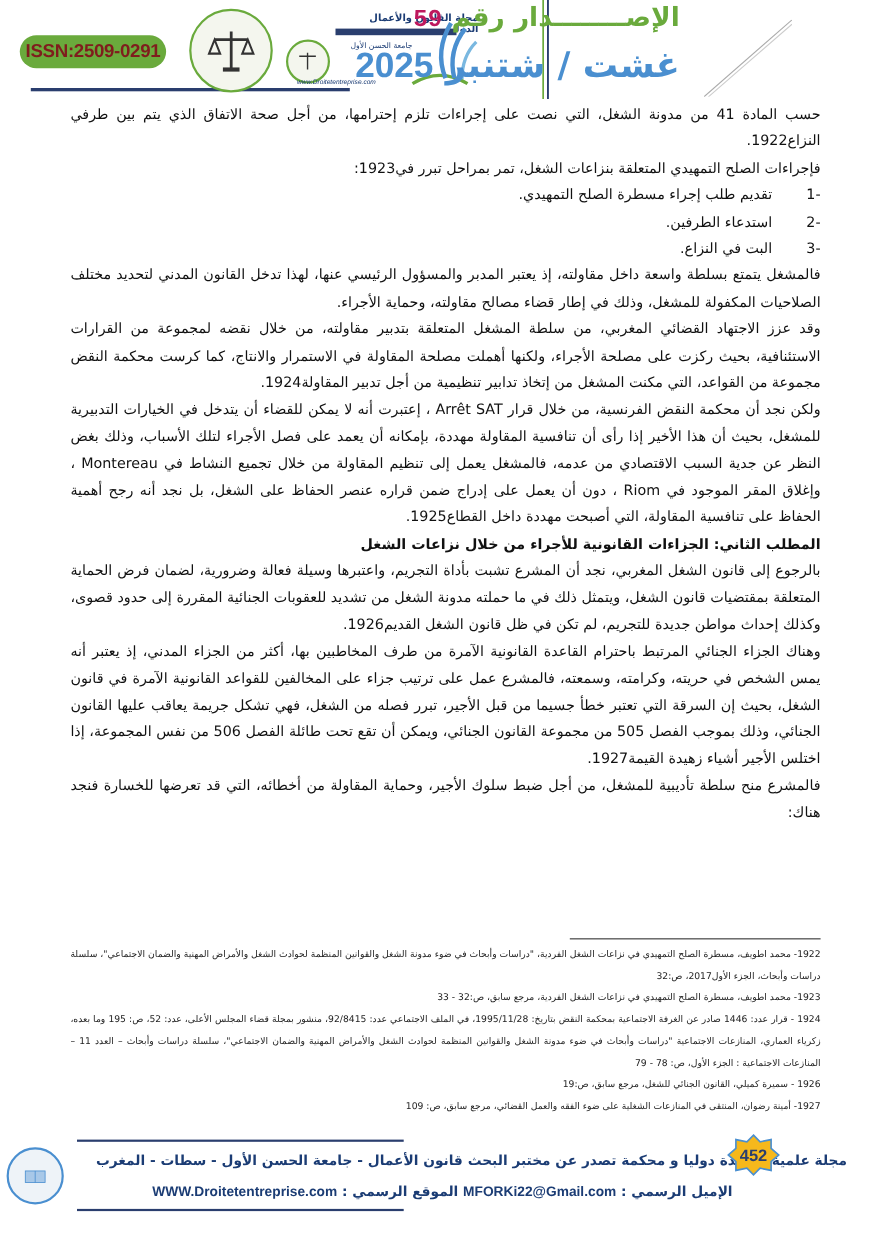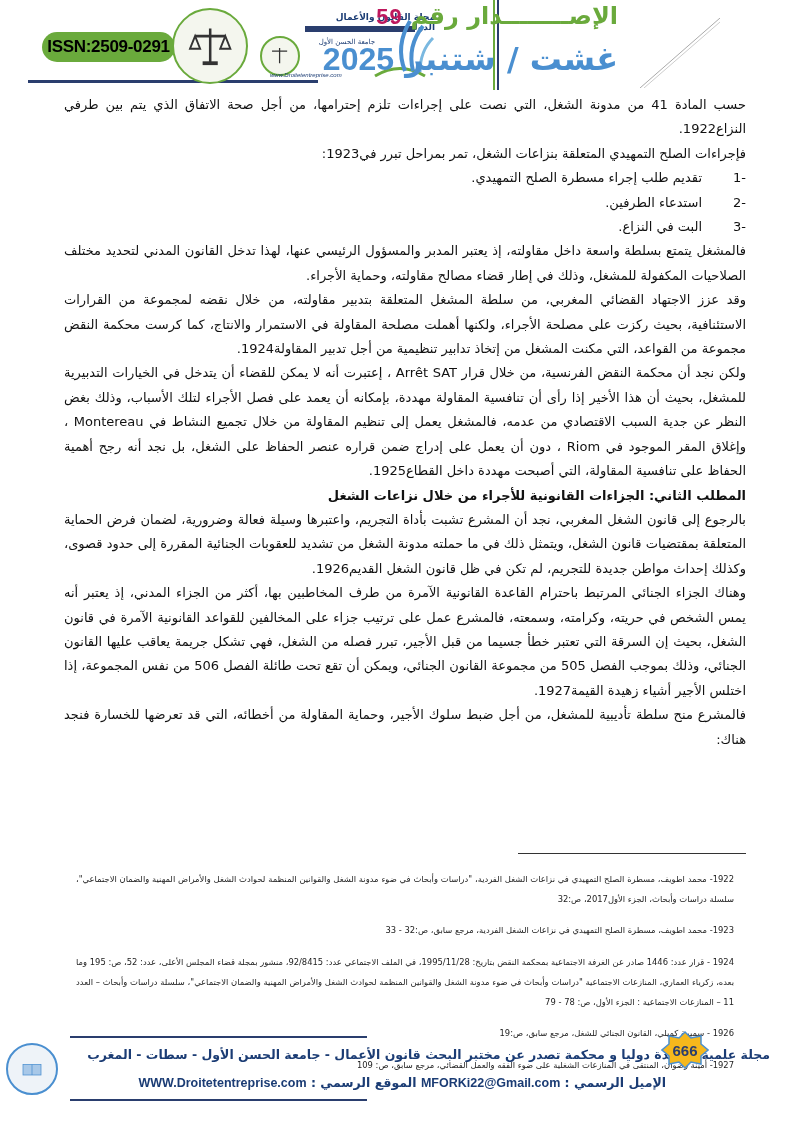--- a/index.html
+++ b/index.html
@@ -1,22 +1,22 @@
 <!DOCTYPE html>
 <html><head>
 <meta charset="utf-8">
 <style>
   html, body { margin:0; padding:0; background:#fff; }
   body { width:794px; height:1123px; position:relative; overflow:hidden;
          font-family:"DejaVu Sans", sans-serif; color:#111; }
 
   
   .header { position:absolute; left:0; top:0; width:794px; height:90px; }
-  .issn { position:absolute; left:42px; top:32px; width:133px; height:30px;
-          background:#6aaa3c; border-radius:16px; color:#000000;
+  .issn { position:absolute; left:18px; top:32px; width:133px; height:30px;
+          background:#6aaa3c; border-radius:16px; color:#7f1d1d;
           font-family:"Liberation Sans", sans-serif; font-size:17px; font-weight:bold;
           display:flex; align-items:center; justify-content:center; letter-spacing:-0.3px; }
   .header-rule { position:absolute; left:28px; top:80px; width:290px; height:3px; background:#2a3e6e; }
   .seal { position:absolute; border-radius:50%; border:2px solid #6aaa3c; background:#f4f6ee;
           display:flex; align-items:center; justify-content:center; overflow:hidden; }
   .seal svg { width:70%; height:70%; }
   .seal-lab { left:172px; top:8px; width:72px; height:72px; }
   .journal-logo { position:absolute; left:250px; top:6px; width:185px; height:78px; }
   .journal-title { position:absolute; right:0; top:6px; width:130px; text-align:right;
                    direction:rtl; font-size:9px; color:#1b3c74; font-weight:bold; }
@@ -41,21 +41,21 @@
              font-family:"DejaVu Sans", sans-serif; font-size:13px; line-height:24.4px; }
   .content p { margin:0; }
   .list-item { display:flex; margin-right:0; }
   .list-item .num { width:44px; flex:none; }
   .section-heading { font-weight:bold; }
 
   
   .fn-rule { position:absolute; left:518px; top:853px; width:228px; height:1px; background:#333; }
   .footnotes { position:absolute; left:64px; top:858px; width:682px; direction:rtl; text-align:justify;
                font-size:8.4px; line-height:19.7px; color:#222; }
-  .footnotes p { margin:12px; }
+  .footnotes p { margin:0; }
 
   
   .footer-seal { position:absolute; left:6px; top:1043px; width:48px; height:48px; border-radius:50%;
                  border:2px solid #4a8fd0; background:#eef3f8; display:flex; align-items:center; justify-content:center; }
   .footer-rule { position:absolute; left:70px; width:297px; height:2px; background:#2a3e6e; }
   .footer-rule.top { top:1036px; }
   .footer-rule.bottom { top:1099px; }
   .footer-line1 { position:absolute; right:24px; top:1047px; direction:rtl; font-weight:bold;
                   font-size:12.5px; color:#1b3c74; white-space:nowrap; }
   .footer-line2 { position:absolute; right:128px; top:1075px; direction:rtl; font-weight:bold;
@@ -165,14 +165,14 @@
   <span class="latin">MFORKi22@Gmail.com</span>
   <span> الموقع الرسمي : </span>
   <span class="latin">WWW.Droitetentreprise.com</span>
 </div>
 <div class="footer-rule bottom"></div>
 
 <div class="page-badge">
   <svg width="48" height="38" viewBox="0 0 48 38">
     <polygon points="24,1 30,7 40,5 40,13 47,19 40,25 40,33 30,31 24,37 18,31 8,33 8,25 1,19 8,13 8,5 18,7" fill="#f6b81c" stroke="#4a8fd0" stroke-width="1.5"></polygon>
   </svg>
-  <span>666</span>
+  <span>452</span>
 </div>
 
 </body></html>

